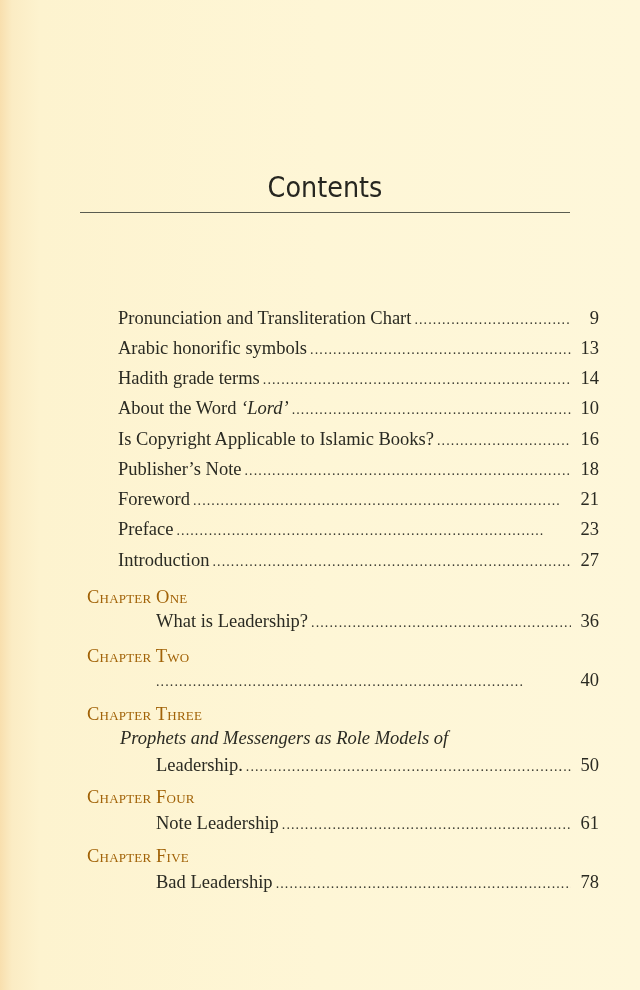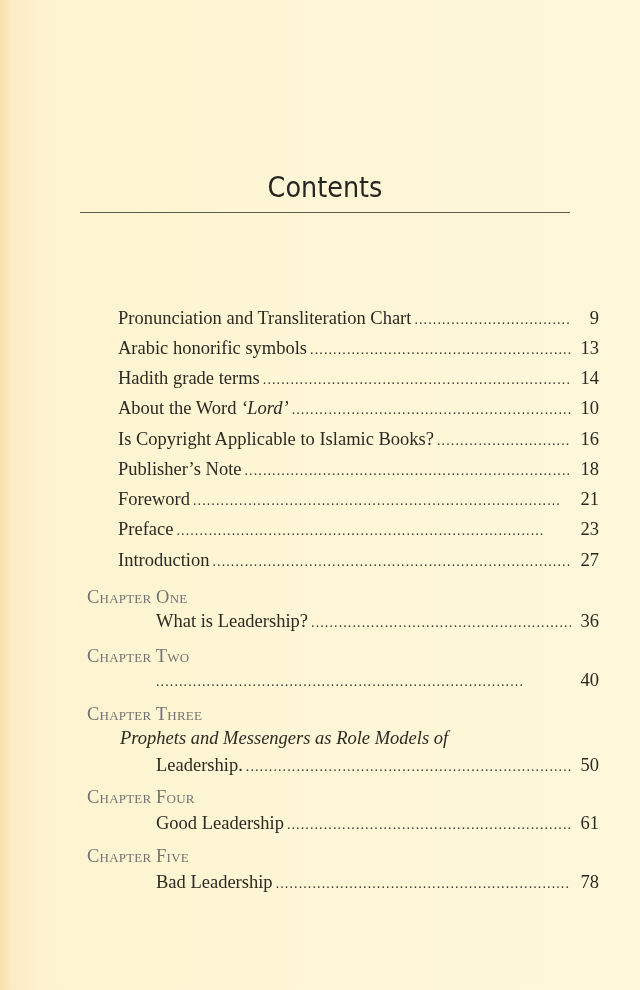--- a/index.html
+++ b/index.html
@@ -31,21 +31,21 @@
     flex: 1; overflow: hidden; white-space: nowrap; letter-spacing: 2.6px;
     font-size: 14px; color: #3a3a30;
   }
   .toc-leader::before {
     content: ". . . . . . . . . . . . . . . . . . . . . . . . . . . . . . . . . . . . . . . . . . . . . . . . . . . . . . . . . . . . . . . . . . . . . . . . . . . . . . . .";
     letter-spacing: -1.2px;
   }
   .toc-page { min-width: 22px; text-align: right; padding-left: 6px; }
   .chapter-heading {
     position: absolute; left: 87px; font-size: 18.5px; line-height: 24px;
-    font-variant: small-caps; color: #737373; letter-spacing: 0.2px;
+    font-variant: small-caps; color: #a16207; letter-spacing: 0.2px;
   }
   .plain-line {
     position: absolute; left: 120px; font-size: 18.5px; line-height: 24px; white-space: nowrap; font-style: italic;
   }
 </style>
 </head>
 <body>
 
 <div class="title">Contents</div>
 <div class="rule"></div>
@@ -112,21 +112,21 @@
 <div class="chapter-heading" style="top:702px">Chapter Three</div>
 <div class="plain-line" style="top:726px">Prophets and Messengers as Role Models of</div>
 <div class="toc-row sub" style="top:753px">
   <span class="toc-label">Leadership.</span>
   <span class="toc-leader"></span>
   <span class="toc-page">50</span>
 </div>
 
 <div class="chapter-heading" style="top:785px">Chapter Four</div>
 <div class="toc-row sub" style="top:811px">
-  <span class="toc-label">Good Leadership</span>
+  <span class="toc-label">Note Leadership</span>
   <span class="toc-leader"></span>
   <span class="toc-page">61</span>
 </div>
 
 <div class="chapter-heading" style="top:844px">Chapter Five</div>
 <div class="toc-row sub" style="top:870px">
   <span class="toc-label">Bad Leadership</span>
   <span class="toc-leader"></span>
   <span class="toc-page">78</span>
 </div>

